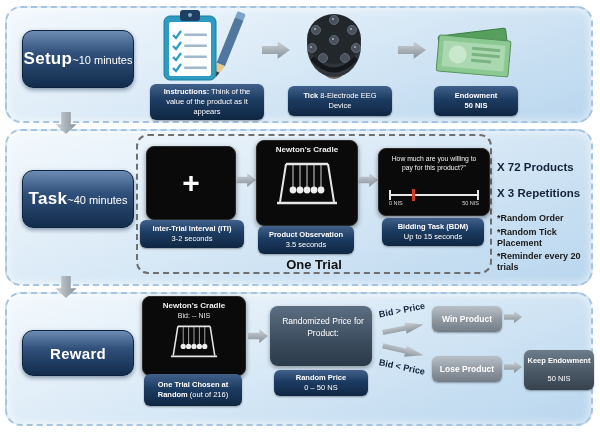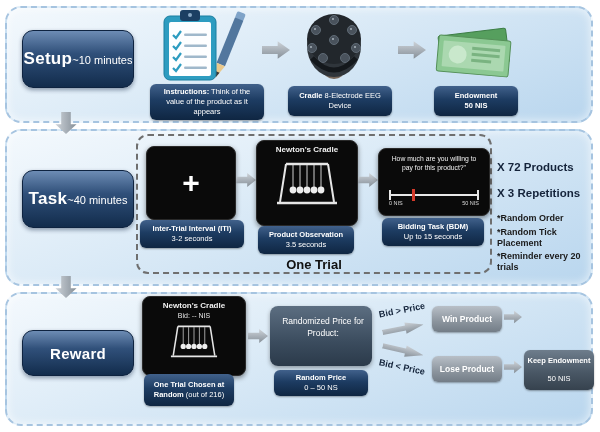--- a/index.html
+++ b/index.html
@@ -125,21 +125,21 @@
           <circle cx="35" cy="13" r="1"></circle>
           <circle cx="53" cy="23" r="1"></circle>
         <circle cx="13" cy="41" r="1"></circle>
           <circle cx="35" cy="33" r="1"></circle>
           <circle cx="57" cy="41" r="1"></circle>
       </g>
       <path d="M14,52 Q36,76 58,52" stroke="#14181c" stroke-width="5" fill="none"></path>
     </svg>
 
     <div class="abs caption" style="left:288px;top:86px;width:104px;height:30px;">
-      <div><span class="b">Cradle</span><span> 8-Electrode EEG Device</span></div>
+      <div><span class="b">Tick</span><span> 8-Electrode EEG Device</span></div>
     </div>
 
     <div class="abs arrow-r" style="left:398px;top:40px;width:28px;height:20px;"></div>
 
     <svg class="abs" style="left:430px;top:20px;" width="88" height="62" viewBox="0 0 88 62">
       <g transform="rotate(-7 44 31)">
           <rect x="10" y="12" width="68" height="34" rx="2" fill="#569f5e" stroke="#3c7d45"></rect>
         </g>
       <g transform="rotate(5 44 31)">
         <rect x="8" y="18" width="72" height="36" rx="2" fill="#8bc892" stroke="#549058"></rect>
@@ -254,21 +254,21 @@
         </g>
         <g fill="#ededed">
           <circle cx="18" cy="33" r="3.4"></circle>
             <circle cx="25" cy="33" r="3.4"></circle>
             <circle cx="32" cy="33" r="3.4"></circle>
           <circle cx="39" cy="33" r="3.4"></circle>
             <circle cx="46" cy="33" r="3.4"></circle>
         </g>
       </svg>
     </div>
-    <div class="abs caption" style="left:144px;top:374px;width:90px;height:32px;">
+    <div class="abs caption" style="left:144px;top:374px;width:98px;height:32px;">
       <span class="cap-line b">One Trial Chosen at</span>
       <span class="cap-line"><span class="b">Random</span><span> (out of 216)</span></span>
     </div>
 
     <div class="abs arrow-r" style="left:248px;top:328px;width:20px;height:16px;"></div>
 
     <div class="abs price-box" style="left:270px;top:306px;width:102px;height:60px;padding-left:12px;">Randomized Price for Product:</div>
     <div class="abs caption" style="left:274px;top:370px;width:94px;height:26px;">
       <span class="cap-line b">Random Price</span>
       <span class="cap-line">0 – 50 NS</span>

